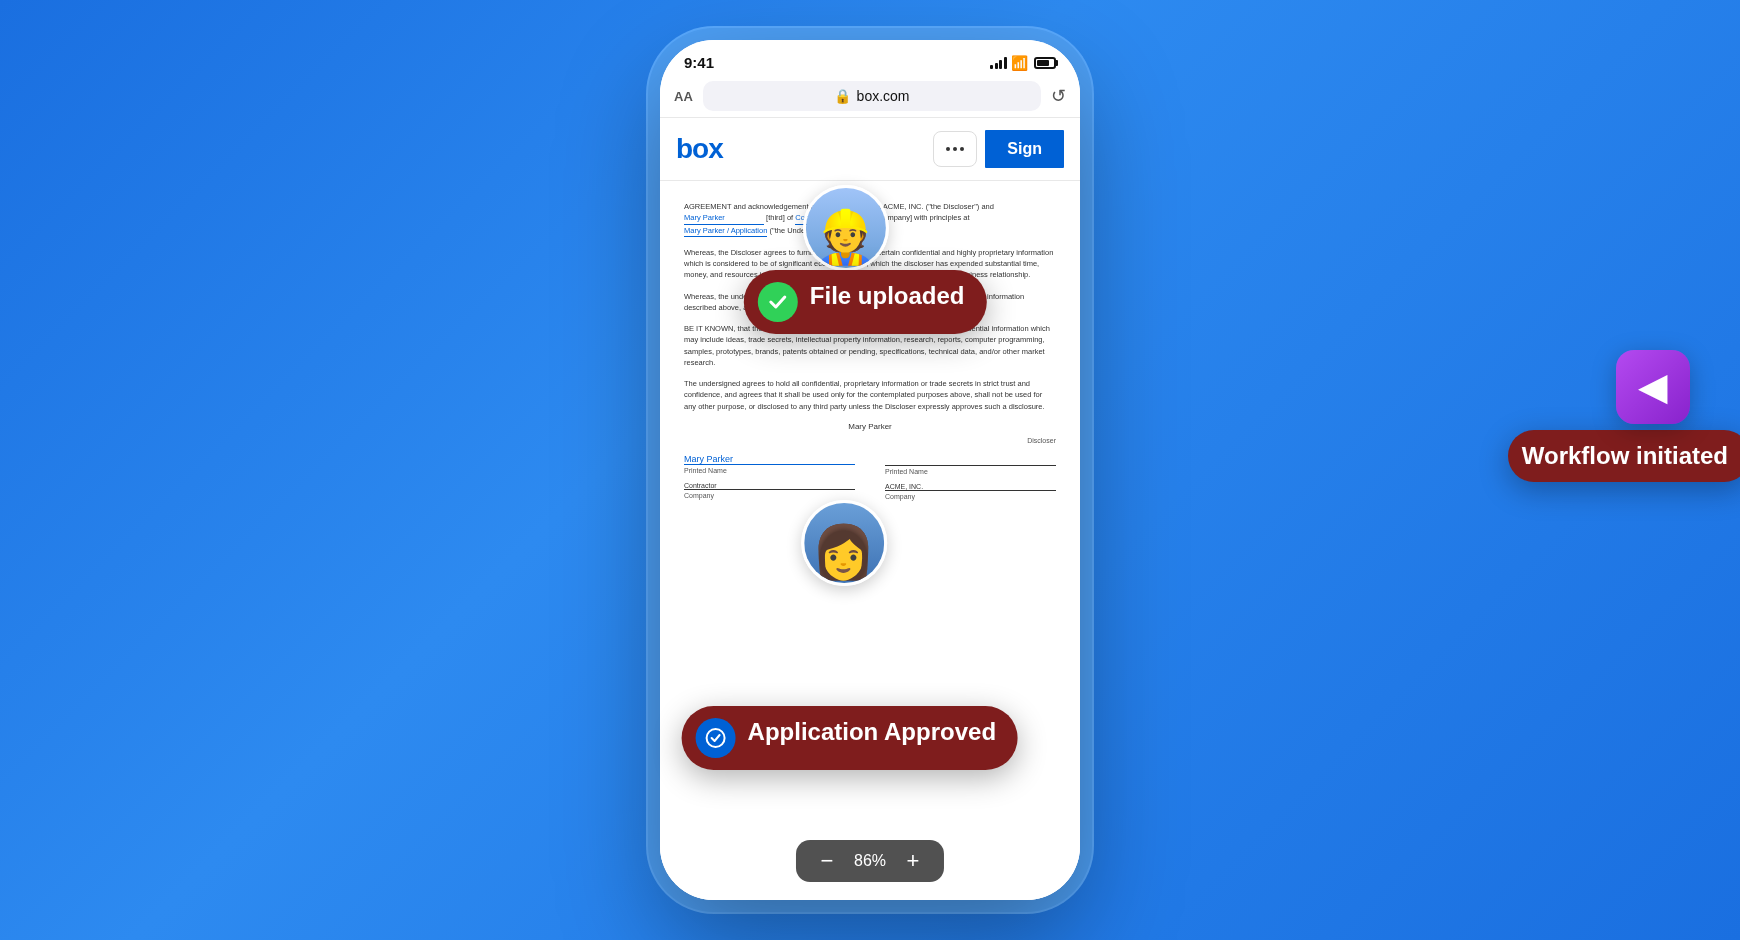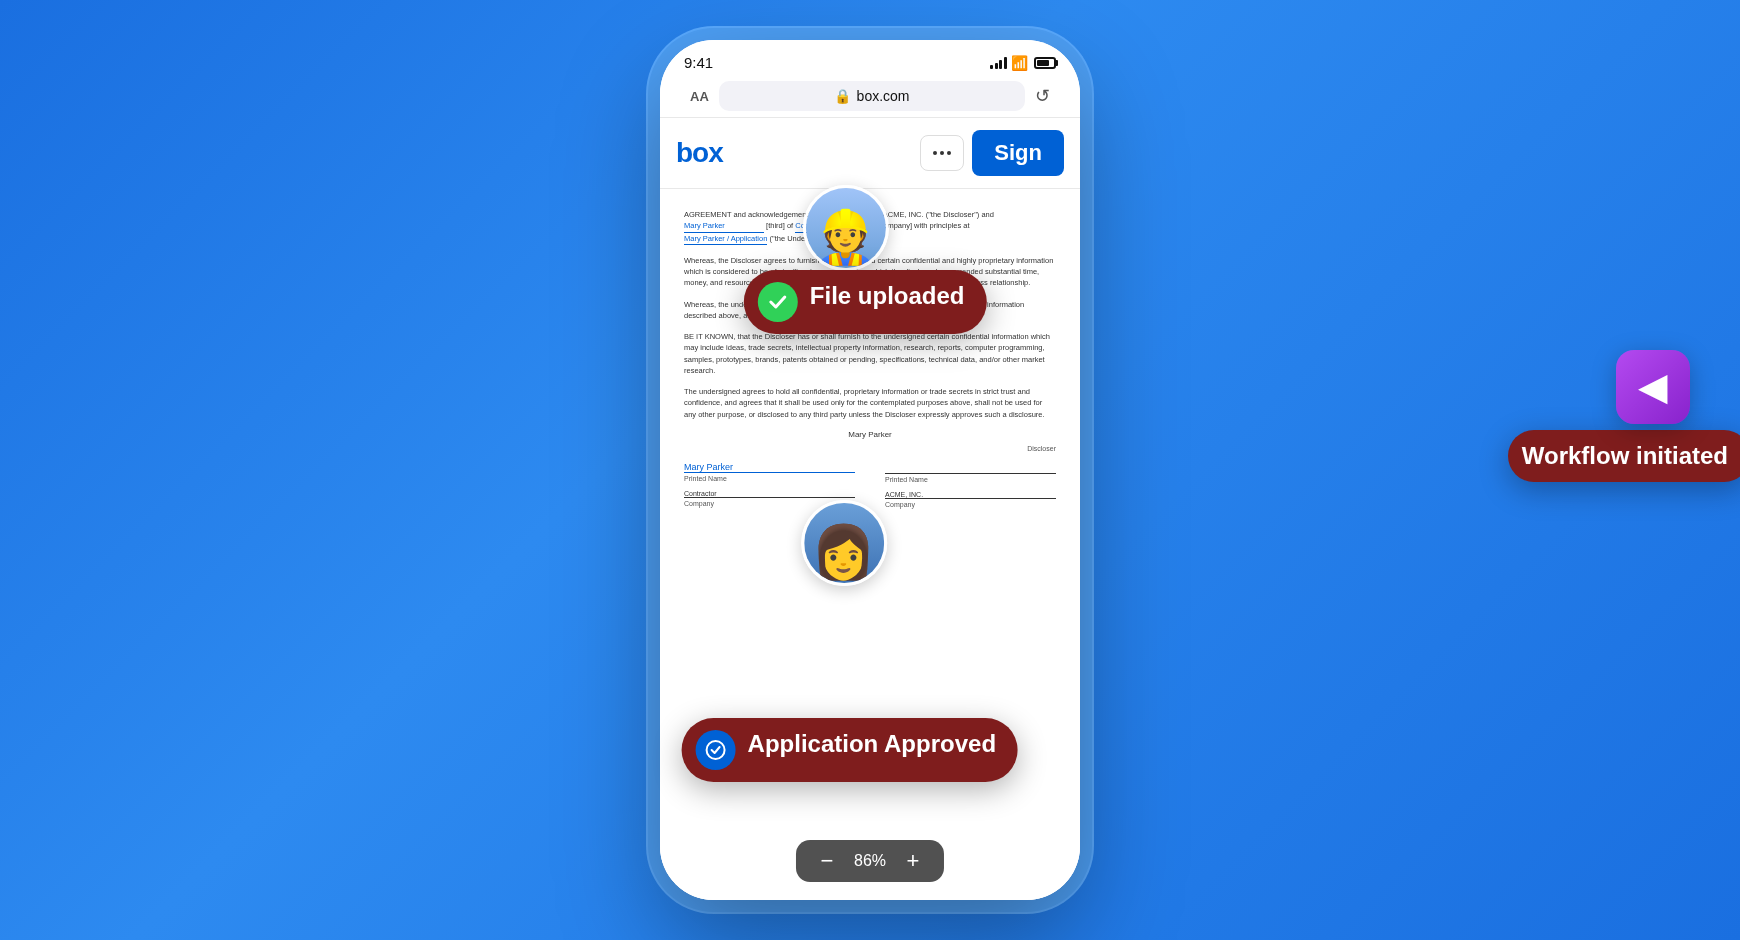--- a/index.html
+++ b/index.html
@@ -49,32 +49,32 @@
       align-items: center;
       padding: 14px 24px 4px;
       font-size: 13px;
       font-weight: 600;
       color: #111;
       position: relative;
       z-index: 15;
       background: #fff;
     }
 
-    .status-time { font-size: 15px; font-weight: 400; }
+    .status-time { font-size: 15px; font-weight: 700; }
 
     .status-icons {
       display: flex;
       align-items: center;
       gap: 5px;
     }
 
     
     .address-bar {
       background: #fff;
-      padding: 6px 30px;
+      padding: 6px 14px;
       display: flex;
       align-items: center;
       gap: 10px;
       border-bottom: 1px solid #e8e8e8;
     }
 
     .address-bar-aa {
       font-size: 13px;
       color: #555;
       font-weight: 600;
@@ -132,23 +132,23 @@
       width: 4px;
       height: 4px;
       background: #333;
       border-radius: 50%;
     }
 
     .box-sign-btn {
       background: #0061d5;
       color: #fff;
       border: none;
-      border-radius: 8px;
+      border-radius: 1px;
       padding: 10px 22px;
-      font-size: 22px;
+      font-size: 16px;
       font-weight: 600;
       cursor: pointer;
     }
 
     
     .doc-content {
       background: #f5f5f5;
       flex: 1;
       overflow: hidden;
       position: relative;
@@ -266,21 +266,21 @@
     }
 
     
     .badge-workflow {
       top: 430px;
       right: -10px;
     }
 
     
     .badge-app-approved {
-      bottom: 158px;
+      bottom: 170px;
       left: 50%;
       transform: translateX(-56%);
     }
 
     
     .avatar {
       position: absolute;
       border-radius: 50%;
       overflow: hidden;
       border: 3px solid #fff;

